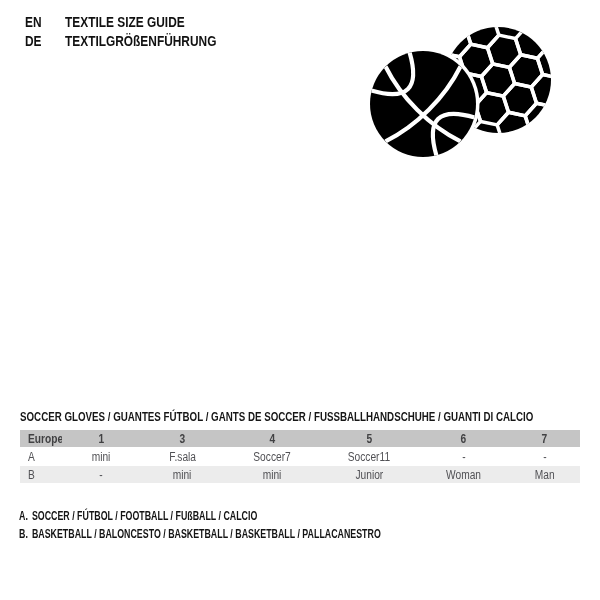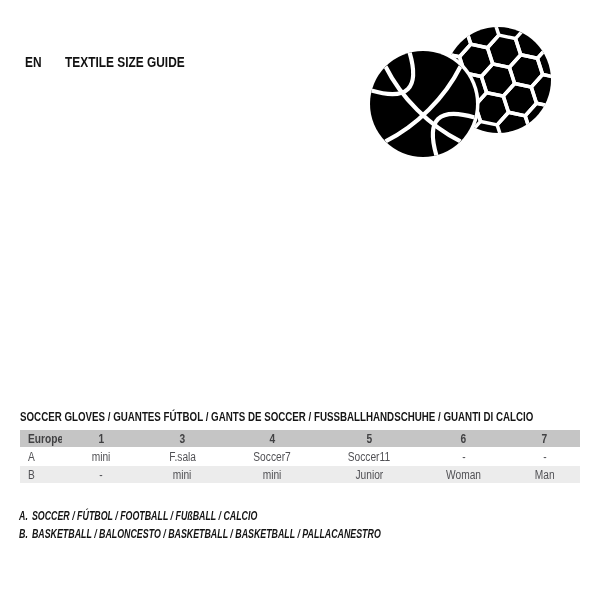--- a/index.html
+++ b/index.html
@@ -2,21 +2,21 @@
 <html><head>
 <meta charset="utf-8">
 <style>
   html,body{margin:0;padding:0;background:#fff;}
   .canvas{
     position:relative;width:600px;height:600px;background:#fff;overflow:hidden;
     font-family:"Liberation Sans","DejaVu Sans",sans-serif;
   }
   
   .lang-list{position:absolute;left:25px;top:12px;}
-  .lang-row{height:19px;line-height:19px;white-space:nowrap;margin-top:40px;}
+  .lang-row{height:19px;line-height:19px;white-space:nowrap;}
   .lang-code,.lang-title{
     display:inline-block;font-weight:bold;font-size:14px;color:#111;
     transform:scaleX(0.85);transform-origin:0 50%;
   }
   .lang-code{width:40px;} 
   
   .balls{position:absolute;left:360px;top:20px;}
   
   .table-title{
     position:absolute;left:20px;top:409px;margin:0;white-space:nowrap;
@@ -32,36 +32,39 @@
     height:17px;padding:0;font-size:12px;vertical-align:middle;
     text-align:center;overflow:hidden;white-space:nowrap;
   }
   .size-table .left{text-align:left;padding-left:8px;}
   .size-table thead th{font-weight:bold;color:#414143;background:#c5c5c5;border-bottom:1px solid #fff;}
   .size-table tbody tr.rowA td{font-weight:normal;color:#515155;background:#ffffff;border-bottom:1px solid #fff;}
   .size-table tbody tr.rowB td{font-weight:normal;color:#515155;background:#ececec;}
   .sq{display:inline-block;transform:scaleX(0.85);transform-origin:center center;}
   .left .sq{transform-origin:0 50%;}
   
-  .footnotes{position:absolute;left:19px;top:507px;font-style:italic;}
+  .footnotes{position:absolute;left:19px;top:507px;}
   .footnote{
     height:18px;line-height:18px;white-space:nowrap;
     font-size:13px;font-weight:bold;color:#141414;
     transform:scaleX(0.68);transform-origin:0 50%;
   }
   .footnote .fn-label{display:inline-block;width:19px;}
 </style>
 </head>
 <body>
 
 <div class="canvas">
 
   <section class="lang-list">
     <div class="lang-row">
       <span class="lang-code">EN</span><span class="lang-title">TEXTILE SIZE GUIDE</span>
+    </div>
+    <div class="lang-row">
+      <span class="lang-code">DE</span><span class="lang-title">TEXTILGRÖßENFÜHRUNG</span>
     </div>
   </section>
 
   <svg class="balls" width="200" height="150" viewBox="0 0 200 150" aria-hidden="true">
     <defs>
       <path id="hx" d="M 17 0 L 8.5 14.72 L -8.5 14.72 L -17 0 L -8.5 -14.72 L 8.5 -14.72 Z"></path>
       <clipPath id="soccerClip">
           <circle cx="138" cy="60" r="53"></circle>
         </clipPath>
       <clipPath id="bballClip">

